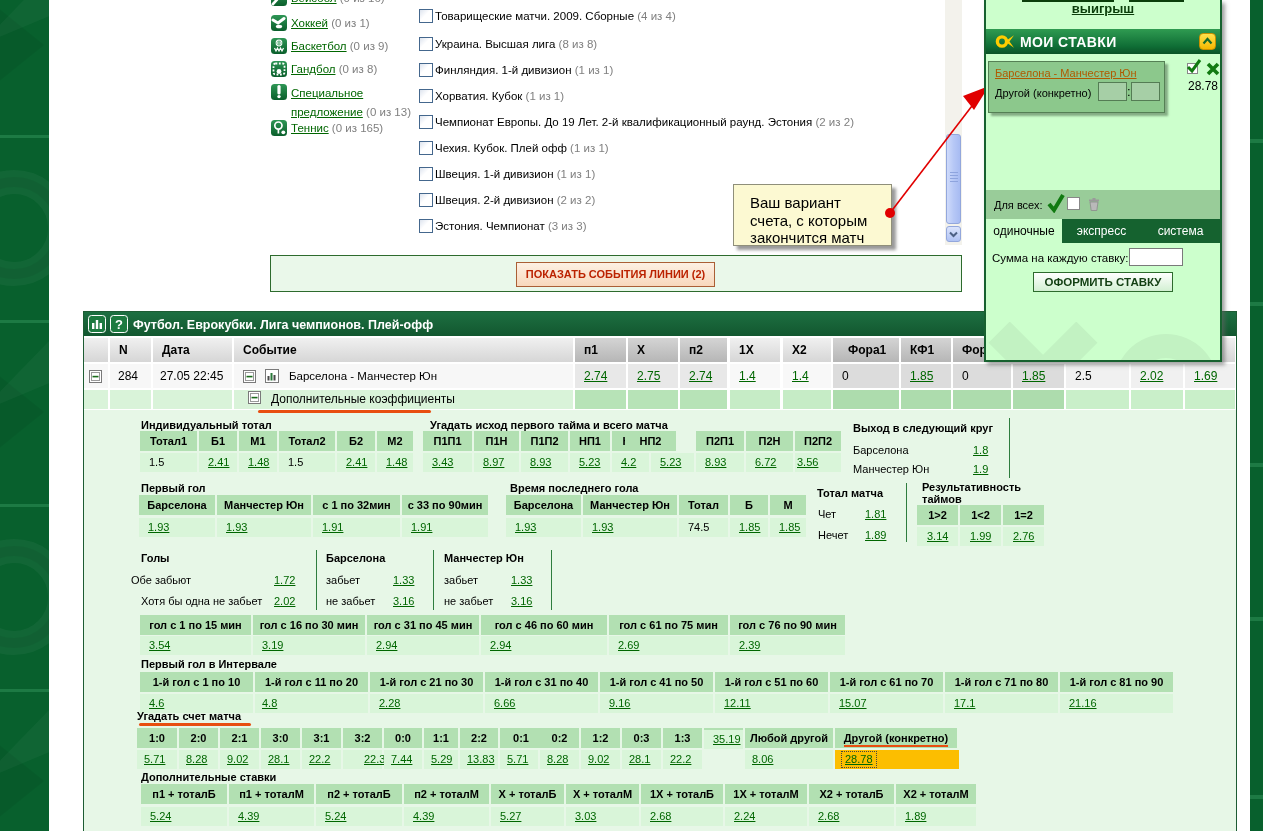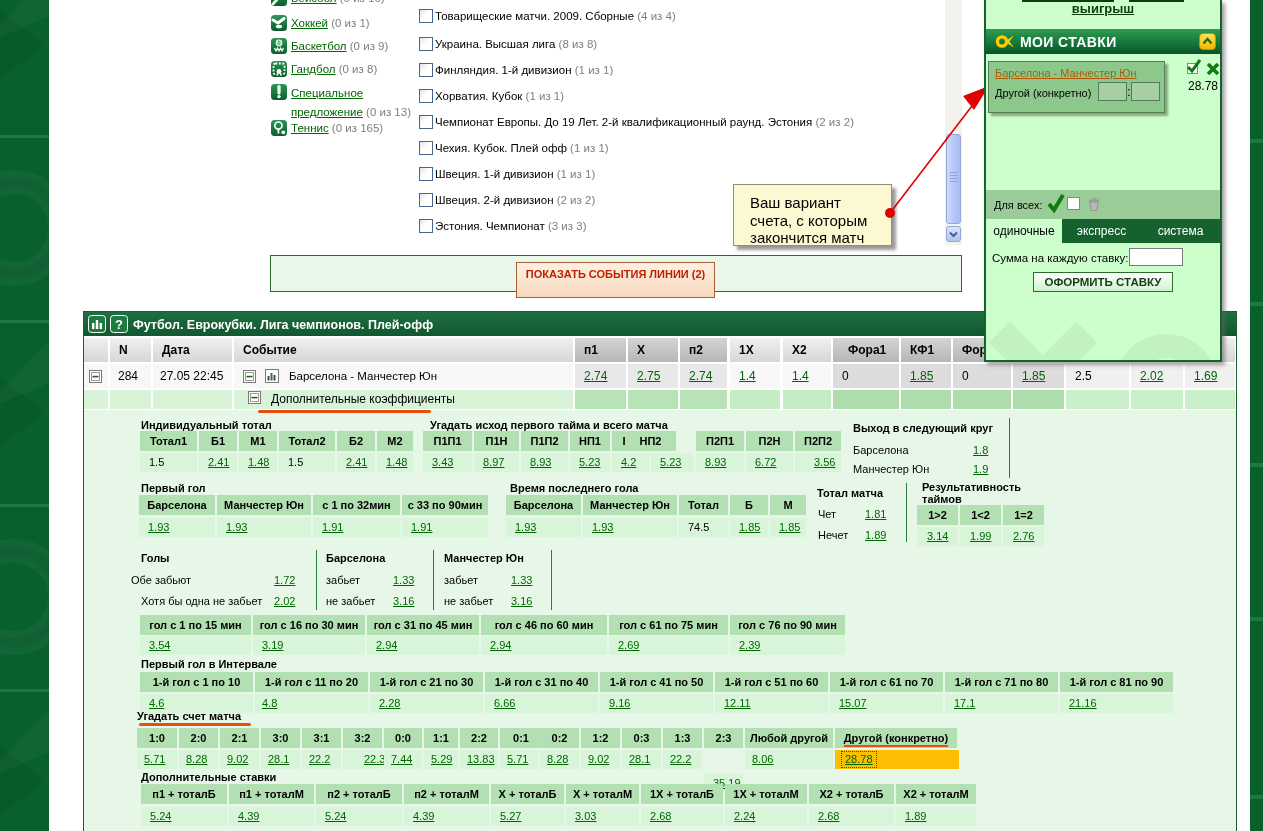--- a/index.html
+++ b/index.html
@@ -135,21 +135,21 @@
     <rect x="1" y="0" width="8" height="1" fill="#8ea4de"></rect>
     <rect x="1" y="3" width="8" height="1" fill="#8ea4de"></rect>
     <rect x="1" y="6" width="8" height="1" fill="#8ea4de"></rect>
     <rect x="1" y="9" width="8" height="1" fill="#8ea4de"></rect>
   </svg>
 <div class="a" style="left:946px;top:226px;width:15px;height:16px;border-radius:3px;border:1px solid #93a7dc;background:linear-gradient(180deg,#dbe4fc,#b0c3f4)"></div>
 <svg class="a" style="left:949px;top:231px" width="9" height="7" viewBox="0 0 9 7">
     <path d="M1 1.5 L4.5 5 L8 1.5" stroke="#4d6185" stroke-width="2" fill="none"></path>
   </svg>
 <div class="a" style="left:270px;top:255px;width:692px;height:37px;border:1px solid #2d6b2d;background:#eaf8ea"></div>
-<div class="a" style="left:516px;top:262px;width:199px;height:36px;border:1px solid #aa5f35;background:linear-gradient(180deg,#fdf0e3,#f8d8bc);text-align:center;line-height:22px;font-size:11px;font-weight:bold;color:#bb2200">ПОКАЗАТЬ СОБЫТИЯ ЛИНИИ (2)</div>
+<div class="a" style="left:516px;top:262px;width:199px;height:25px;border:1px solid #aa5f35;background:linear-gradient(180deg,#fdf0e3,#f8d8bc);text-align:center;line-height:22px;font-size:11px;font-weight:bold;color:#bb2200">ПОКАЗАТЬ СОБЫТИЯ ЛИНИИ (2)</div>
 <div class="a" style="left:733px;top:184px;width:159px;height:62px;background:#fcf9d2;border:1px solid #8f8f7a;box-shadow:4px 4px 3px rgba(120,120,120,0.75);padding:9px 0 0 16px;font-size:15px;line-height:17.5px;color:#000">Ваш вариант<br>счета, с которым<br>закончится матч</div>
 <svg class="a" style="left:700px;top:60px" width="300" height="180" viewBox="0 0 300 180">
     <line x1="190" y1="153" x2="275" y2="42" stroke="#e10000" stroke-width="1.6"></line>
     <circle cx="190" cy="153" r="5" fill="#e10000"></circle>
     <path d="M289 26 L263 36 L274 50 Z" fill="#e10000"></path>
   </svg>
 <div class="a" style="left:83px;top:311px;width:1154px;height:521px;border:1px solid #1d5c33;border-bottom:none;background:#e7f7e7"></div>
 <div class="a" style="left:84px;top:312px;width:1152px;height:24px;background:linear-gradient(180deg,#1d6f41,#12572f)"></div>
 <svg class="a" style="left:88px;top:315px" width="18" height="18" viewBox="0 0 18 18">
     <rect x="0.5" y="0.5" width="17" height="17" rx="3" fill="#1d7a40" stroke="#fff"></rect>
@@ -273,21 +273,21 @@
 <div class="hcell" style="left:746px;top:431px;width:47px">П2Н</div>
 <div class="hcell" style="left:795px;top:431px;width:46px">П2П2</div>
 <div class="dcell" style="left:423px;top:453px;width:49px;padding-left:9px"><a class="lnk">3.43</a></div>
 <div class="dcell" style="left:474px;top:453px;width:45px;padding-left:9px"><a class="lnk">8.97</a></div>
 <div class="dcell" style="left:521px;top:453px;width:47px;padding-left:9px"><a class="lnk">8.93</a></div>
 <div class="dcell" style="left:570px;top:453px;width:40px;padding-left:9px"><a class="lnk">5.23</a></div>
 <div class="dcell" style="left:612px;top:453px;width:37px;padding-left:9px"><a class="lnk">4.2</a></div>
 <div class="dcell" style="left:651px;top:453px;width:43px;padding-left:9px"><a class="lnk">5.23</a></div>
 <div class="dcell" style="left:696px;top:453px;width:48px;padding-left:9px"><a class="lnk">8.93</a></div>
 <div class="dcell" style="left:746px;top:453px;width:47px;padding-left:9px"><a class="lnk">6.72</a></div>
-<div class="dcell" style="left:795px;top:453px;width:46px;padding-left:19px"><a class="lnk">3.56</a></div>
+<div class="dcell" style="left:795px;top:453px;width:46px;padding-left:2px"><a class="lnk">3.56</a></div>
 <div class="lbl" style="left:853px;top:422px">Выход в следующий круг</div>
 <div class="a t11" style="left:853px;top:444px">Барселона</div>
 <div class="a t11" style="left:973px;top:444px"><a class="lnk">1.8</a></div>
 <div class="a t11" style="left:853px;top:463px">Манчестер Юн</div>
 <div class="a t11" style="left:973px;top:463px"><a class="lnk">1.9</a></div>
 <div class="vline" style="left:1009px;top:418px;height:60px"></div>
 <div class="lbl" style="left:141px;top:482px">Первый гол</div>
 <div class="hcell" style="left:139px;top:495px;width:76px">Барселона</div>
 <div class="hcell" style="left:217px;top:495px;width:94px">Манчестер Юн</div>
 <div class="hcell" style="left:313px;top:495px;width:87px">с 1 по 32мин</div>
@@ -395,21 +395,21 @@
 <div class="dcell" style="left:302px;top:750px;width:39px;padding-left:7px"><a class="lnk">22.2</a></div>
 <div class="dcell" style="left:343px;top:750px;width:39px;padding-left:21px"><a class="lnk">22.36</a></div>
 <div class="dcell" style="left:384px;top:750px;width:38px;padding-left:7px"><a class="lnk">7.44</a></div>
 <div class="dcell" style="left:424px;top:750px;width:34px;padding-left:7px"><a class="lnk">5.29</a></div>
 <div class="dcell" style="left:460px;top:750px;width:38px;padding-left:7px"><a class="lnk">13.83</a></div>
 <div class="dcell" style="left:500px;top:750px;width:38px;padding-left:7px"><a class="lnk">5.71</a></div>
 <div class="dcell" style="left:540px;top:750px;width:39px;padding-left:7px"><a class="lnk">8.28</a></div>
 <div class="dcell" style="left:581px;top:750px;width:39px;padding-left:7px"><a class="lnk">9.02</a></div>
 <div class="dcell" style="left:622px;top:750px;width:39px;padding-left:7px"><a class="lnk">28.1</a></div>
 <div class="dcell" style="left:663px;top:750px;width:39px;padding-left:7px"><a class="lnk">22.2</a></div>
-<div class="dcell" style="left:704px;top:774px;width:39px;"><a class="lnk">35.19</a></div>
+<div class="dcell" style="left:704px;top:730px;width:39px;"><a class="lnk">35.19</a></div>
 <div class="dcell" style="left:745px;top:750px;width:88px;padding-left:7px"><a class="lnk">8.06</a></div>
 <div class="dcell" style="left:835px;top:750px;width:122px;padding-left:7px"></div>
 <div class="hcell" style="left:835px;top:728px;width:122px"><span style="border-bottom:2px solid #e84e10;padding-bottom:1px">Другой (конкретно)</span></div>
 <div class="a" style="left:835px;top:750px;width:124px;height:19px;background:#fcbe00"></div>
 <div class="a" style="left:841px;top:751px;border:1px dotted #444;padding:0 3px;font-size:11px;line-height:15px;background:#fcbe00"><a class="lnk">28.78</a></div>
 <div class="lbl" style="left:141px;top:771px">Дополнительные ставки</div>
 <div class="hcell" style="left:141px;top:784px;width:86px">п1 + тоталБ</div>
 <div class="hcell" style="left:229px;top:784px;width:85px">п1 + тоталМ</div>
 <div class="hcell" style="left:316px;top:784px;width:86px">п2 + тоталБ</div>
 <div class="hcell" style="left:404px;top:784px;width:85px">п2 + тоталМ</div>

